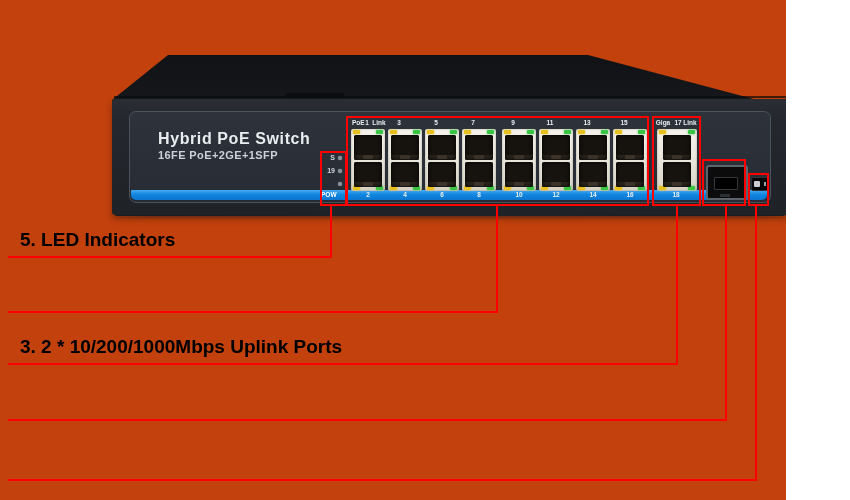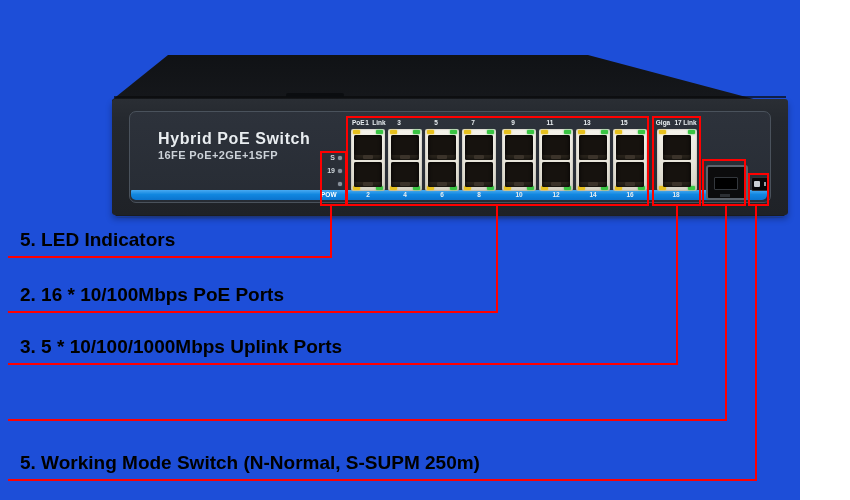--- a/index.html
+++ b/index.html
@@ -1,17 +1,17 @@
 <!DOCTYPE html>
 <html><head>
 <meta charset="utf-8">
 <style>
   html,body{margin:0;padding:0;background:#ffffff;}
-  #stage{position:relative;width:786px;height:500px;background:#1d4ed8;overflow:hidden;
-         font-family:"Liberation Sans",sans-serif;padding-left:14px;}
+  #stage{position:relative;width:786px;height:500px;background:#c2410c;overflow:hidden;
+         font-family:"Liberation Sans",sans-serif;}
   
   .chassis{position:absolute;left:112px;top:53px;width:676px;height:163px;
            background:linear-gradient(180deg,#101215 0%,#17191d 38%,#202429 60%,#23272d 100%);
            clip-path:polygon(0px 47px,56px 2px,476px 2px,676px 55px,676px 159px,672px 163px,4px 163px,0px 159px);}
   .chassis-front{position:absolute;left:112px;top:99px;width:676px;height:116px;
            background:linear-gradient(180deg,#2a2e34 0%,#24282e 20%,#1f2227 100%);
            border-radius:3px;box-shadow:0 4px 6px rgba(0,0,0,.30);}
   .top-bevel{position:absolute;left:114px;top:96px;width:672px;height:2px;background:#0a0b0d;opacity:.7;}
   .top-notch{position:absolute;left:286px;top:93px;width:58px;height:4px;background:#0b0d10;border-radius:2px;}
   .bezel{position:absolute;left:129px;top:111px;width:640px;height:90px;
@@ -254,17 +254,15 @@
   <div class="rleader" style="left:725px;top:204px;height:217px;"></div>
   <div class="rleader" style="left:755px;top:204px;height:277px;"></div>
 
   <div class="runder" style="left:8px;top:256px;width:324px;"></div>
   <div class="runder" style="left:8px;top:311px;width:490px;"></div>
   <div class="runder" style="left:8px;top:363px;width:670px;"></div>
   <div class="runder" style="left:8px;top:419px;width:719px;"></div>
   <div class="runder" style="left:8px;top:479px;width:749px;"></div>
 
   <div class="ann-label" style="top:229px;">5. LED Indicators</div>
-  <div class="ann-label" style="top:284px;">2. 16 * 10/100Mbps PoE Ports</div>
-  <div class="ann-label" style="top:336px;">3. 5 * 10/100/1000Mbps Uplink Ports</div>
-  <div class="ann-label" style="top:452px;">5. Working Mode Switch (N-Normal, S-SUPM 250m)</div>
+  <div class="ann-label" style="top:336px;">3. 2 * 10/200/1000Mbps Uplink Ports</div>
 
 </div>
 
 </body></html>

